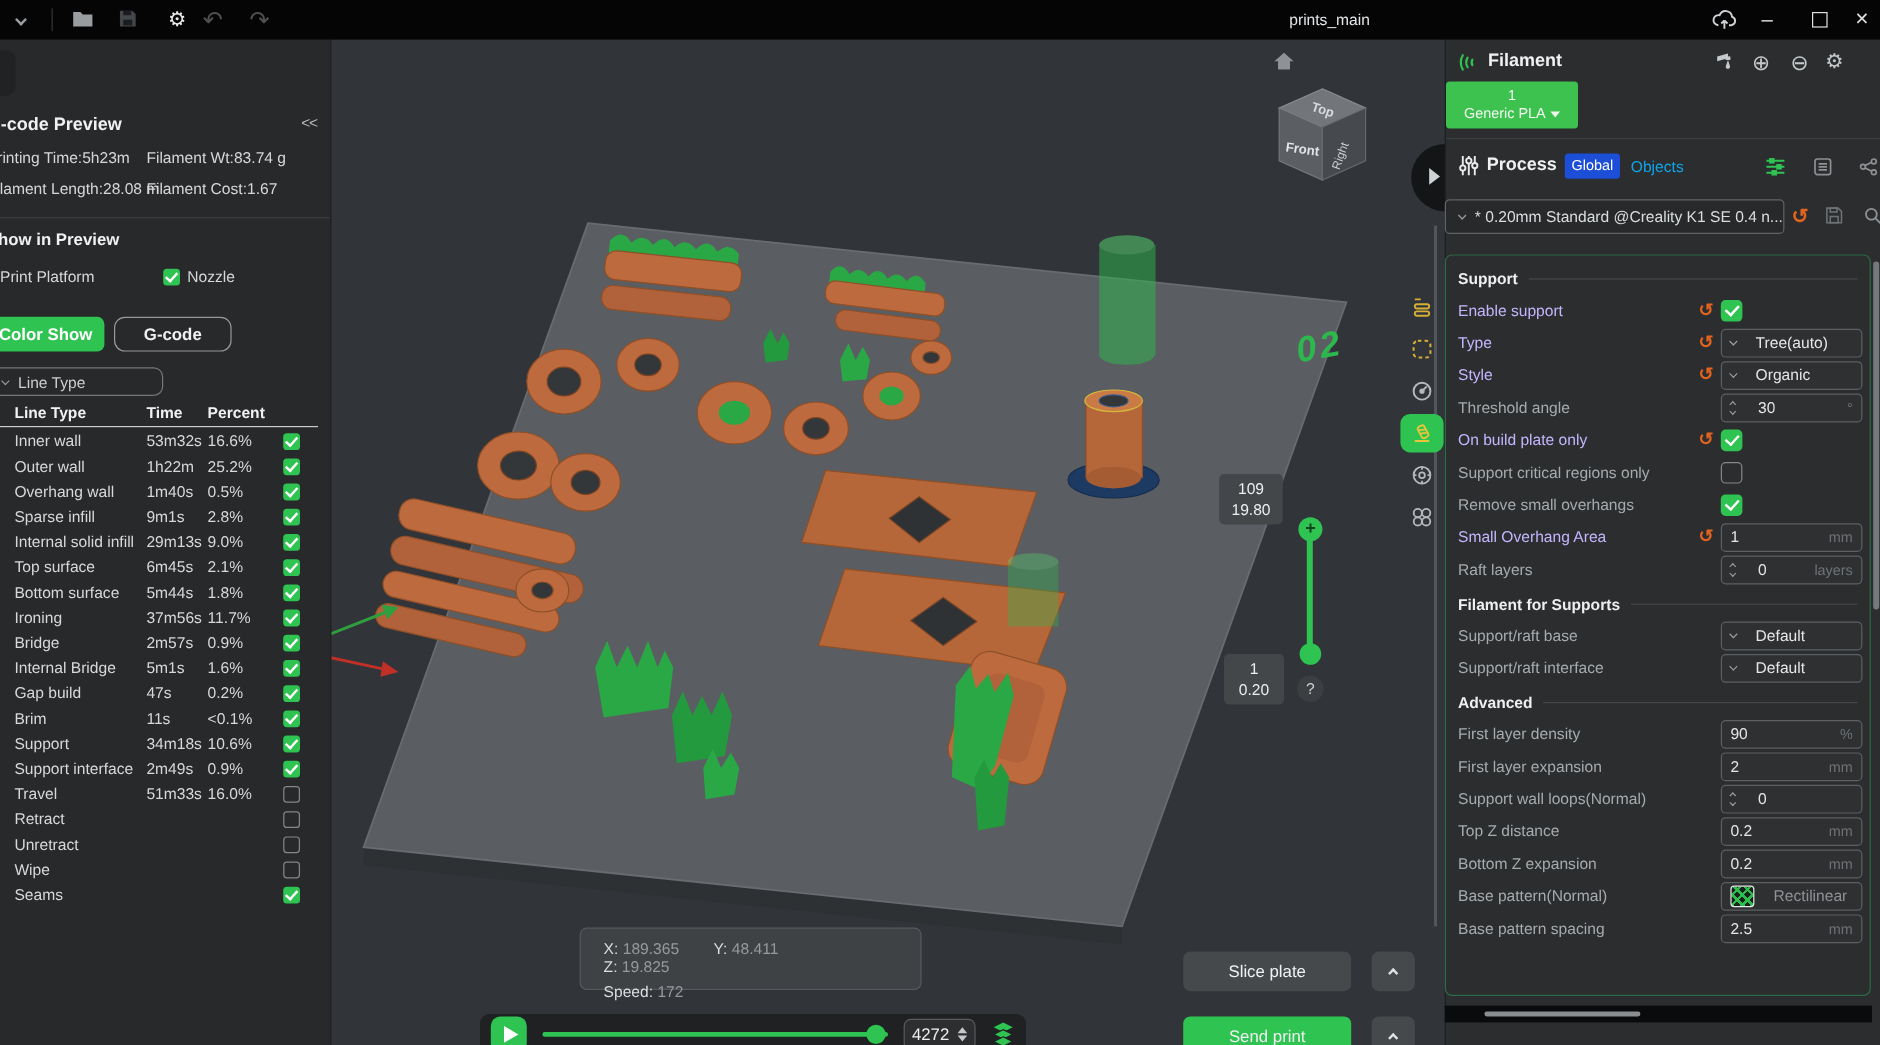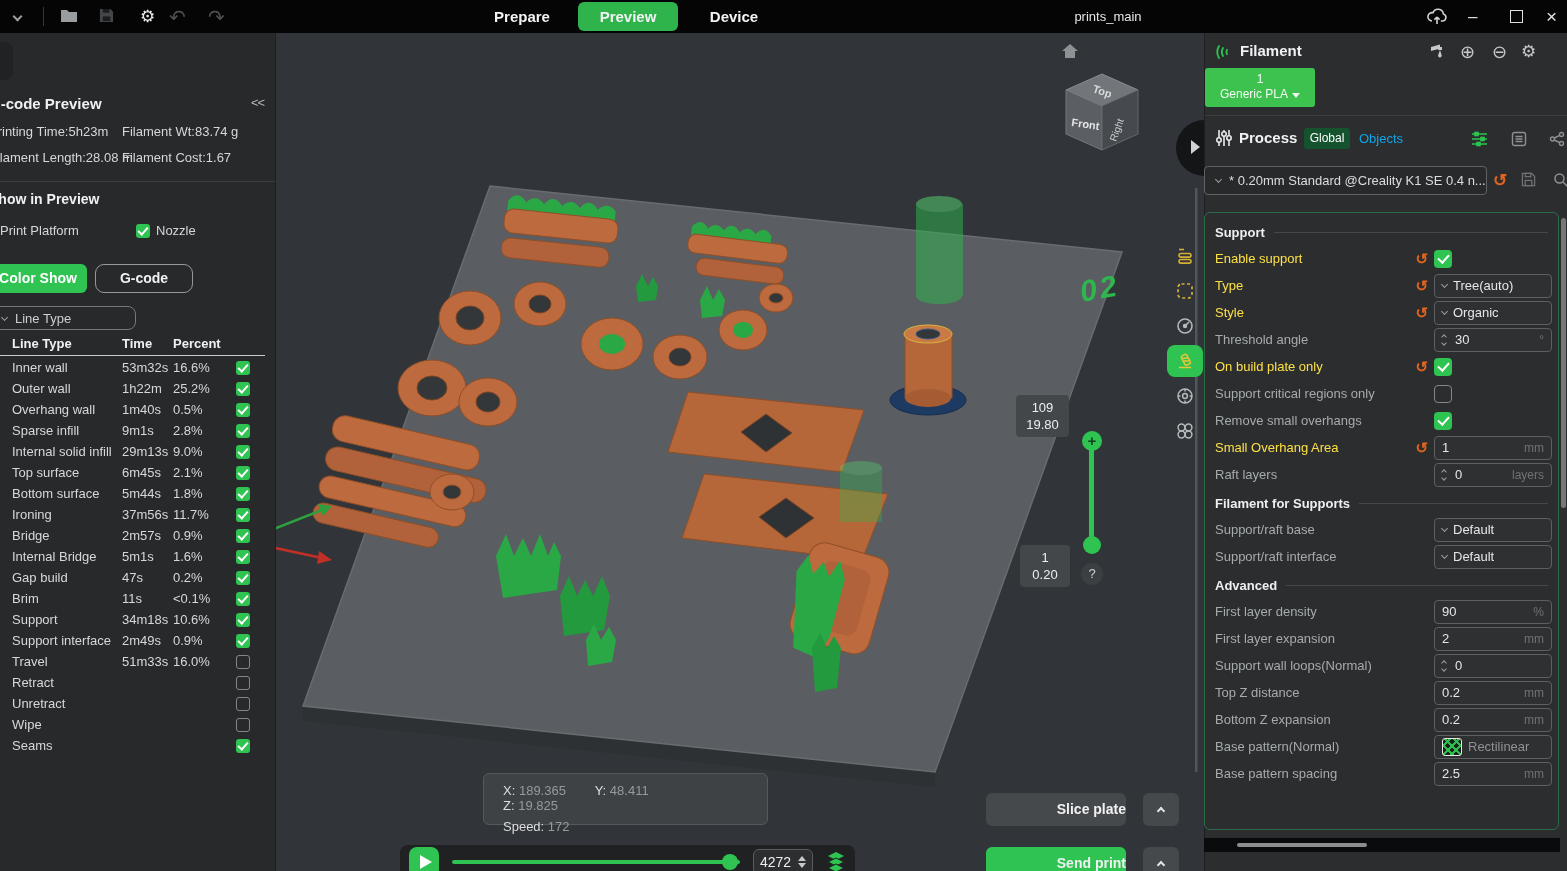--- a/index.html
+++ b/index.html
@@ -74,56 +74,56 @@
 .playbar{position:absolute;left:400px;top:845px;width:455px;height:34px;background:#1f2123;border-radius:8px;z-index:4;display:flex;align-items:center;padding:0 9px;gap:13px}
 .playbtn{width:30px;height:30px;background:#2fc351;border-radius:8px;position:relative;flex:none}
 .playbtn::after{content:"";position:absolute;left:11px;top:8px;border-left:12px solid #fff;border-top:7px solid transparent;border-bottom:7px solid transparent}
 .ptrack{position:relative;flex:1;height:4px;background:#2fc351;border-radius:2px}
 .pknob{position:absolute;right:2px;top:-6px;width:16px;height:16px;border-radius:50%;background:#2fc351}
 .pvalue{width:60px;height:26px;background:#2c2e30;border:1px solid #595c5f;border-radius:6px;display:flex;align-items:center;justify-content:center;gap:7px;color:#eceeef;font-size:14px;flex:none}
 .spinarrows{display:flex;flex-direction:column;gap:2px}
 .spinarrows i{display:block;width:0;height:0;border-left:4px solid transparent;border-right:4px solid transparent}
 .spinarrows i.u{border-bottom:5px solid #c6c9cc}
 .spinarrows i.d{border-top:5px solid #c6c9cc}
-.act-btn{position:absolute;z-index:4;border-radius:6px;text-align:right;font-weight:bold;font-size:14px;color:#f0f1f2}
+.act-btn{position:absolute;z-index:4;border-radius:6px;text-align:center;font-weight:normal;font-size:14px;color:#f0f1f2}
 .slice{left:986px;top:793px;width:140px;height:33px;background:#46494c;line-height:33px}
 .slice-caret{left:1143px;top:793px;width:36px;height:33px;background:#46494c;display:flex;align-items:center;justify-content:center}
 .send{left:986px;top:847px;width:140px;height:33px;background:#2fc351;line-height:33px}
 .send-caret{left:1143px;top:847px;width:36px;height:33px;background:#46494c;display:flex;align-items:center;justify-content:center}
 .act-btn .cv{width:6px;height:6px;border-color:#dfe1e3;margin-top:3px}
 
 .rpanel{position:absolute;left:1204px;top:33px;right:0;bottom:0;background:#2b2d2f;border-left:1px solid #1d1f21;z-index:6}
 .fil-row{position:absolute;left:0;top:6px;width:100%;height:26px}
 .fil-icon{position:absolute;left:9px;top:3px}
 .fil-title{position:absolute;left:35px;top:3px;font-size:15px;font-weight:bold;color:#f0f1f3}
 .ric{position:absolute;top:4px;color:#c6c9cb}
 .slotbtn{position:absolute;left:0;top:35px;width:110px;height:39px;background:#3ec24f;border-radius:3px;text-align:center;color:#f4faf4;font-size:12px;padding-top:4px;line-height:15px}
 .slotbtn .nm{font-weight:normal}
 .slotbtn .car{display:inline-block;width:0;height:0;border-left:4px solid transparent;border-right:4px solid transparent;border-top:5px solid #eef7ee;margin-left:4px}
 .rp-div{position:absolute;left:0;top:82px;width:100%;border-top:1px solid #3b3d3f}
 .proc-row{position:absolute;left:0;top:92px;width:100%;height:28px}
 .proc-icon{position:absolute;left:10px;top:4px}
 .proc-title{position:absolute;left:34px;top:4px;font-size:15px;font-weight:bold;color:#f0f1f3}
-.badge{position:absolute;left:99px;top:3px;width:46px;height:21px;background:#14532d;border-radius:3px;color:#fff;font-size:12px;text-align:center;line-height:21px}
+.badge{position:absolute;left:99px;top:3px;width:46px;height:21px;background:#1d4ed8;border-radius:3px;color:#fff;font-size:12px;text-align:center;line-height:21px}
 .objects{position:absolute;left:154px;top:6px;font-size:13px;color:#0ea5e9}
 .preset-row{position:absolute;left:0;top:133px;width:100%;height:30px}
 .preset-box{position:absolute;left:-1px;top:0;width:283px;height:29px;background:#28292b;border:1px solid #606366;border-radius:4px;display:flex;align-items:center;gap:8px;padding:0 11px;font-size:13px;color:#dadddf;white-space:nowrap;overflow:hidden}
 .preset-box .cv{width:5px;height:5px;border-width:1.5px;margin-top:-2px;flex:none}
 .reset{color:#e2641f;font-size:15px;font-weight:bold;line-height:1}
 .preset-row .reset{position:absolute;left:288px;top:6px;font-size:17px}
 .settings{position:absolute;left:-1px;top:179px;width:355px;height:618px;border:1px solid #2c6b47;border-radius:6px;padding-top:4px;overflow:hidden}
 .sec{display:flex;align-items:center;gap:9px;height:26px;padding:0 10px;margin-top:2px}
 .sec b{font-size:13px;color:#edeff0;white-space:nowrap}
 .sec .line{flex:1;border-top:1px solid #45484b}
 .prow{display:flex;align-items:center;height:27px;padding:0 6px 0 10px;font-size:13px;color:#a6abae}
 .prow .plabel{flex:1;white-space:nowrap;overflow:hidden}
-.prow .plabel.mod{color:#fde047}
+.prow .plabel.mod{color:#c4b5fd}
 .prow .reset{margin-right:6px}
 .ctl{width:118px;flex:none;display:flex;align-items:center}
-.box{height:24px;background:#2e3032;border:1px solid #5d6063;border-radius:4px;padding:0 7px;gap:6px;color:#e4e6e8}
+.box{height:24px;background:#2e3032;border:1px solid #5d6063;border-radius:4px;padding:0 7px;gap:16px;color:#e4e6e8}
 .box .val{white-space:nowrap;overflow:hidden}
 .box .unit{margin-left:auto;color:#6f7376;font-size:12px}
 .box .cv{width:5px;height:5px;border-width:1.5px;margin-top:-2px;flex:none}
 .spincol{display:flex;flex-direction:column;gap:2px;margin-right:3px}
 .spincol .cv{width:4px;height:4px;border-width:1.3px;margin:0}
 .swatch{width:20px;height:18px;flex:none;border:1px solid #e8e8e8;border-radius:3px;background-color:#15241a;background-image:repeating-linear-gradient(45deg,rgba(47,195,81,.95) 0 2px,transparent 2px 6px),repeating-linear-gradient(-45deg,rgba(47,195,81,.95) 0 2px,transparent 2px 6px)}
 .box.pattern .val{color:#8f9295}
 .vthumb{position:absolute;left:356px;top:185px;width:5px;height:290px;background:#76797c;border-radius:3px}
 .hscroll{position:absolute;left:-1px;top:805px;width:356px;height:14px;background:#0a0b0c}
 .hthumb{position:absolute;left:33px;top:5px;width:130px;height:4px;background:#8b8e91;border-radius:2px}
@@ -237,25 +237,20 @@
     <span class="tb" style="left:99px;top:8px">
       <svg width="15" height="15" viewBox="0 0 16 16">
           <path d="M1 1h11l3 3v11H1z" fill="#44464a"></path>
           <rect x="4" y="9" width="8" height="5" fill="#1b1c1e"></rect>
           <rect x="4" y="1" width="7" height="4" fill="#1b1c1e"></rect>
         </svg>
       </span>
     <span class="tb glyph" style="left:140px;top:8px;color:#e8eaec">⚙</span>
     <span class="tb glyph" style="left:169px;top:7px;color:#4e5052;font-size:20px">↶</span>
     <span class="tb glyph" style="left:208px;top:7px;color:#4e5052;font-size:20px">↷</span>
-    <div class="tab-bar" id="tab-bar">
-        <div class="tab">Prepare</div>
-        <div class="tab active">Preview</div>
-        <div class="tab">Device</div>
-      </div>
     <span class="win-title">prints_main</span>
     <span class="tb" style="left:1426px;top:6px">
       <svg width="22" height="20" viewBox="0 0 22 20" fill="none" stroke="#d0d3d5" stroke-width="1.6">
           <path d="M6 15a4.2 4.2 0 1 1 1-8.3A5.4 5.4 0 0 1 17.4 8a3.6 3.6 0 0 1-.6 7h-2"></path>
           <path d="M11 18v-7m0 0l-2.6 2.6M11 11l2.6 2.6"></path>
         </svg>
       </span>
     <span class="tb glyph" style="left:1468px;top:8px;color:#dfe1e3">–</span>
     <span class="tb" style="left:1510px;top:10px">
         <i class="win-max"></i>

